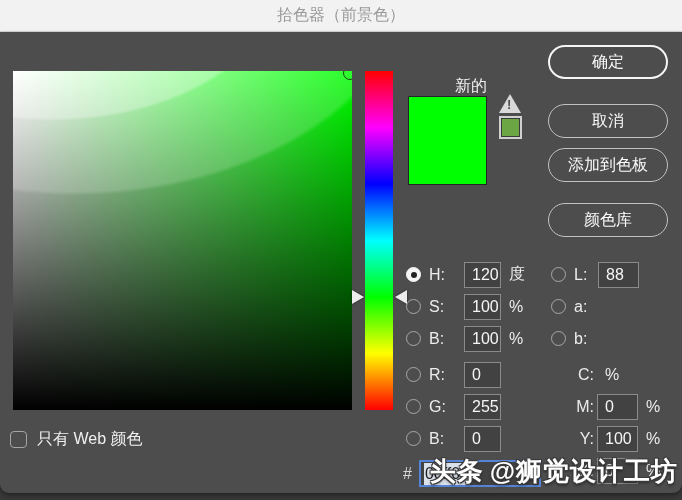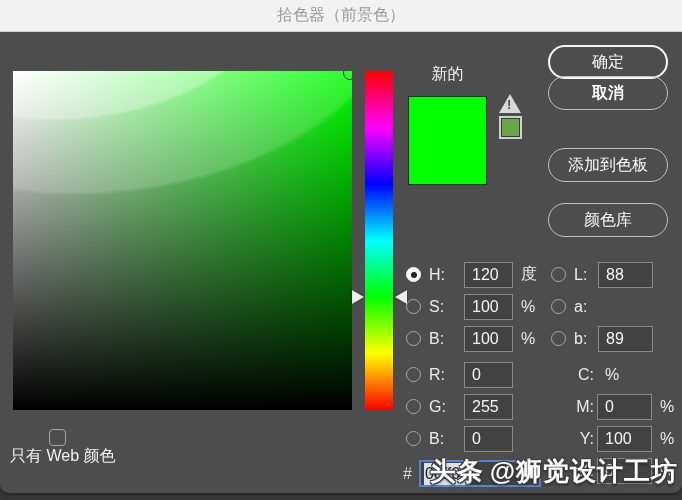--- a/index.html
+++ b/index.html
@@ -96,35 +96,35 @@
     margin-right:8px; flex:0 0 auto; position:relative; cursor:pointer; background:transparent;
   }
   .radio.selected { background:#f5f5f5; border-color:#f5f5f5; }
   .radio.selected::after {
     content:""; position:absolute; left:4px; top:4px; width:6px; height:6px;
     border-radius:50%; background:#222;
   }
   .flabel { width:33px; margin-right:2px; }
   .flabel.r { width:28px; margin-right:3px; text-align:right; }
   .finput {
-    width:49px; height:26px; background:#424242; border:1px solid #8a8a8a;
+    width:37px; height:26px; background:#424242; border:1px solid #8a8a8a;
     color:#f5f5f5; font-size:16px; font-family:inherit; padding:0 0 0 7px;
   }
-  .finput.wide { width:55px; }
+  .finput.wide { width:41px; }
   .funit { margin-left:8px; }
   
   .hexwrap { position:absolute; left:403px; top:428px; display:flex; align-items:center; height:27px; }
   .hexhash { color:#d8d8d8; font-size:16px; margin-right:7px; }
   .hexfield {
     width:122px; height:27px; background:#424242; border:2px solid #5583d6;
     display:flex; align-items:center; padding-left:3px; cursor:text;
   }
   .hexsel { background:#dbe1ea; color:#1d1d1d; font-size:16px; padding:2px 1px; }
   
-  .webrow { position:absolute; left:10px; top:397px; display:flex; align-items:center; color:#f0f0f0; font-size:16px;flex-direction:column; }
+  .webrow { position:absolute; left:10px; top:397px; display:flex; align-items:center; color:#f0f0f0; font-size:16px; }
   .checkbox {
     width:17px; height:17px; border:1.5px solid #a5a5a5; border-radius:4px;
     margin-right:10px; background:transparent; cursor:pointer;
   }
   
   .watermark {
     position:absolute; right:4px; top:454px; z-index:10;
     color:#ffffff; font-size:26px; font-weight:bold; letter-spacing:1px;
     text-shadow:-1px -1px 0 #3a3a3a, 1px -1px 0 #3a3a3a, -1px 1px 0 #3a3a3a, 1px 1px 0 #3a3a3a, 0 2px 3px rgba(0,0,0,.5);
     white-space:nowrap; pointer-events:none;
@@ -142,31 +142,31 @@
 
   <div class="sbfield">
     <div class="sheen"></div>
     <div class="sb-cursor"></div>
   </div>
 
   <div class="hue"></div>
   <div class="hue-arrow left"></div>
   <div class="hue-arrow right"></div>
 
-  <div class="swatch-label" style="left:408px; top:32px;">新的</div>
+  <div class="swatch-label" style="left:408px; top:44px;text-align:right;">新的</div>
   <div class="nc-swatch">
     <div style="background: rgb(0, 255, 0);"></div>
     <div style="background: rgb(0, 255, 0);"></div>
   </div>
 
   <div class="gamut-tri"></div>
   <div class="gamut-swatch" style="background: rgb(108, 166, 68);"></div>
 
   <button class="btn default" style="top:13px;">确定</button>
-  <button class="btn" style="top:44px;font-weight:bold;">取消</button>
+  <button class="btn" style="top:72px;">取消</button>
   <button class="btn" style="top:171px;">颜色库</button>
   <button class="btn" style="top:116px;">添加到色板</button>
 
   <div class="row" style="left:406px; top:229px;">
     <span class="radio selected"></span>
     <span class="flabel">H:</span>
     <input class="finput" value="120" style="">
     <span class="funit">度</span>
   </div>
   <div class="row" style="left:406px; top:261px;">
@@ -203,21 +203,20 @@
     <span class="flabel" style="width:22px;">L:</span>
     <input class="finput wide" value="88" style="">
   </div>
   <div class="row" style="left:551px; top:261px;">
     <span class="radio"></span>
     <span class="flabel" style="width:22px;">a:</span>
   </div>
   <div class="row" style="left:551px; top:293px;">
     <span class="radio"></span>
     <span class="flabel" style="width:22px;">b:</span>
-    <input class="finput wide" value="89" style="">
   </div>
 
   <div class="row" style="left:566px; top:329px;">
     <span class="flabel r">C:</span>
     <span class="funit">%</span>
   </div>
   <div class="row" style="left:566px; top:361px;">
     <span class="flabel r">M:</span>
     <input class="finput wide" value="0" style="">
     <span class="funit">%</span>

